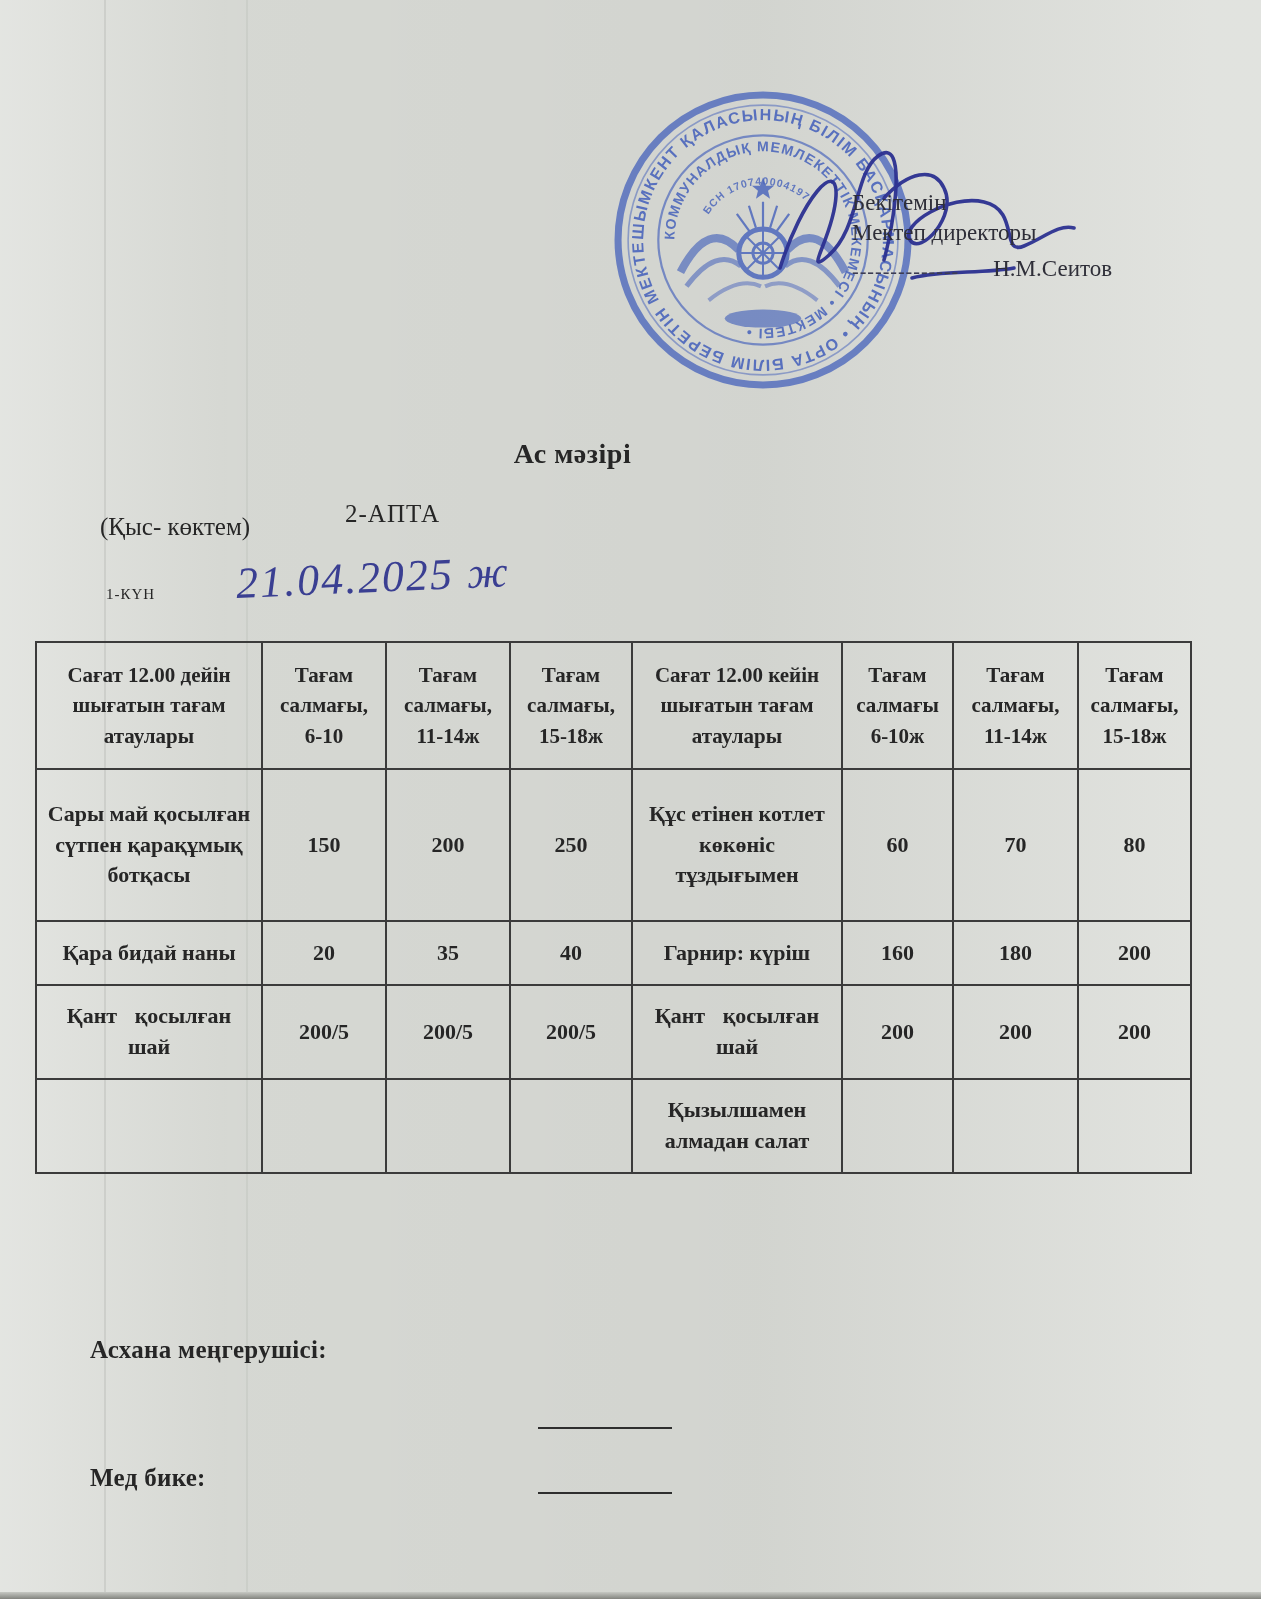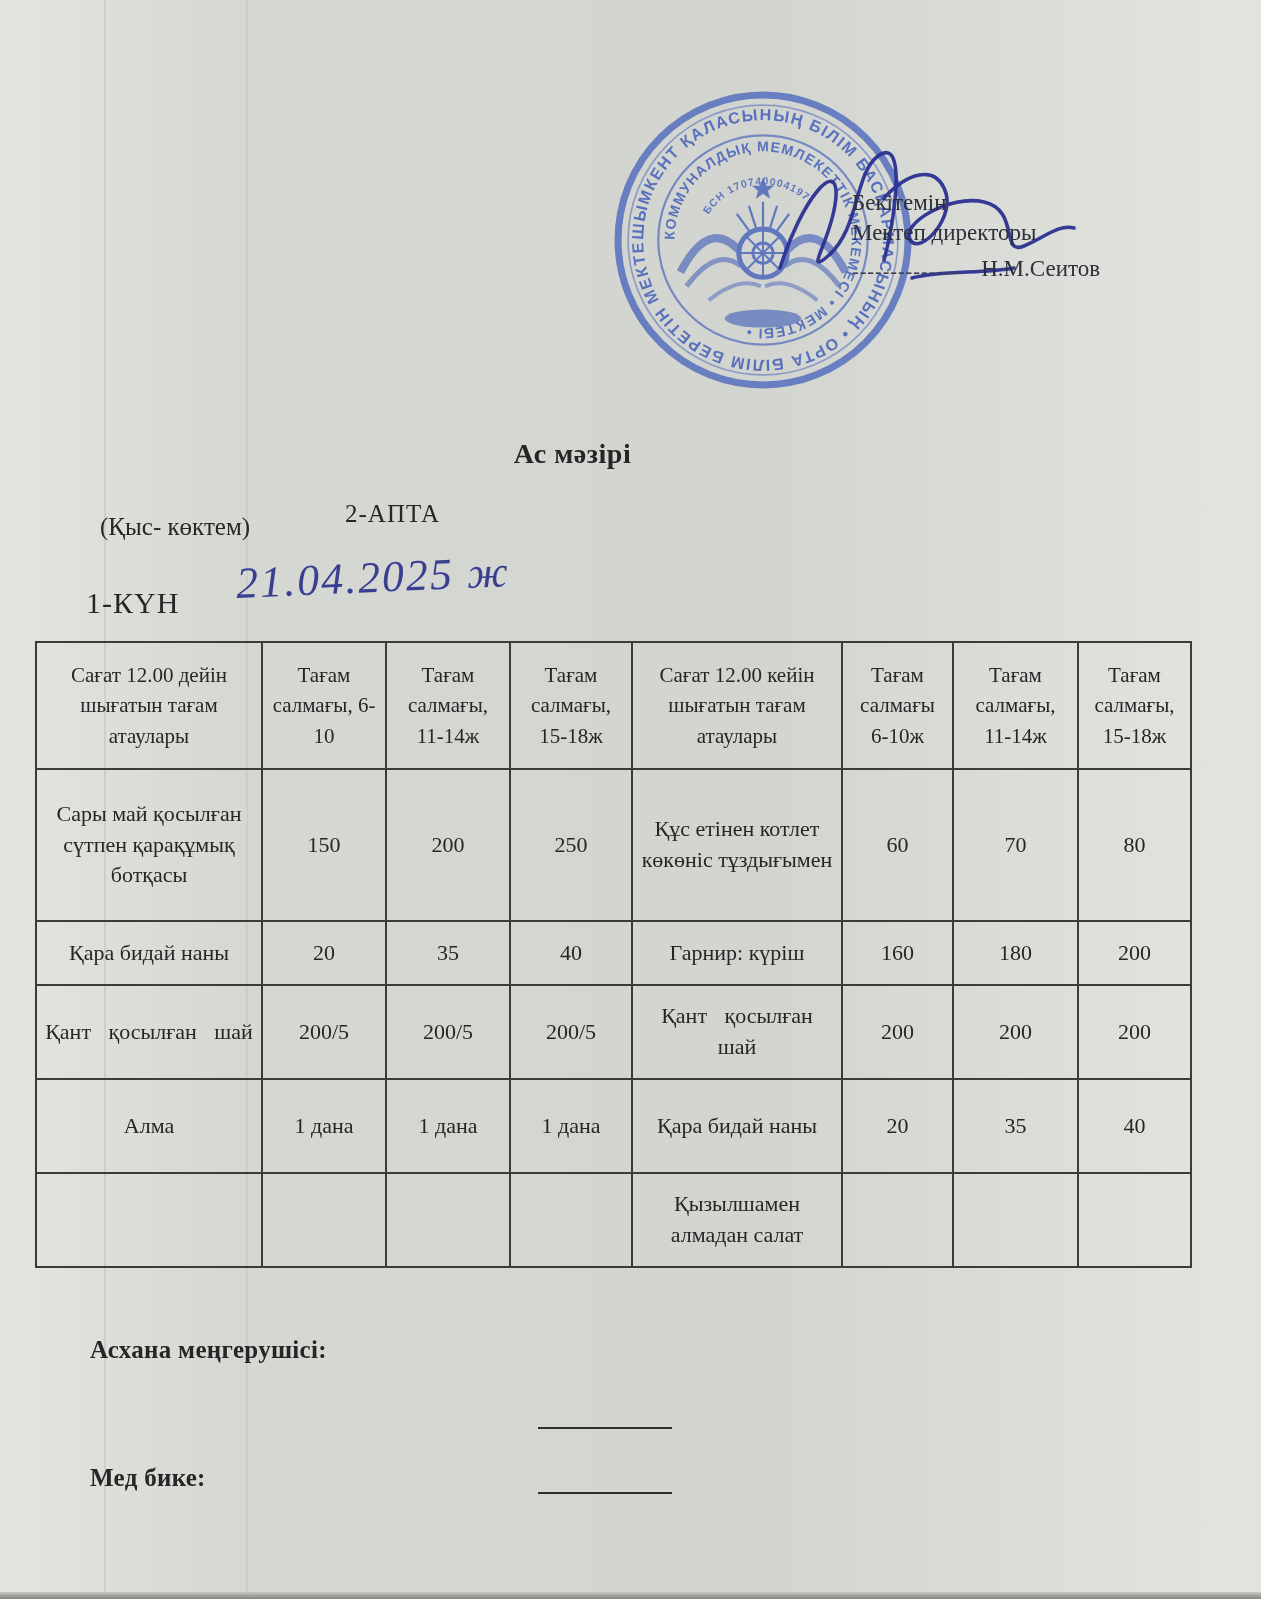--- a/index.html
+++ b/index.html
@@ -22,35 +22,35 @@
   .stamp svg{width:100%;height:100%;}
   .stamp text{font-family:"Liberation Sans","DejaVu Sans",sans-serif;font-weight:bold;}
 
   
   .signature{position:absolute;left:762px;top:128px;width:330px;height:190px;}
 
   
   .approval{position:absolute;left:852px;top:188px;width:340px;font-weight:normal;font-size:23px;line-height:1.3;color:#2e2e38;}
   .approval .row3{margin-top:6px;display:flex;align-items:flex-end;}
   .approval .dashes{letter-spacing:1px;font-size:20px;color:#3c3c52;}
-  .approval .name{margin-left:22px;}
+  .approval .name{margin-left:34px;}
 
   .doc-title{position:absolute;top:438px;left:0;width:1099px;text-align:center;}
   .doc-title span{display:inline-block;margin-left:46px;font-weight:bold;font-size:28px;letter-spacing:.5px;}
 
   .season{position:absolute;left:100px;top:498px;font-size:25px;margin-top:15px;}
   .week{position:absolute;left:345px;top:500px;font-size:25px;letter-spacing:1px;}
-  .day-label{position:absolute;left:86px;top:586px;font-size:30px;letter-spacing:1px;}
+  .day-label{position:absolute;left:106px;top:586px;font-size:15px;letter-spacing:1px;}
   .day-date{position:absolute;left:236px;top:552px;font-size:44px;font-style:italic;
     color:#3a3f92;transform:rotate(-2.5deg);letter-spacing:2px;}
 
   
   table.menu{position:absolute;left:35px;top:641px;width:1155px;border-collapse:collapse;table-layout:fixed;}
   table.menu th,table.menu td{border:2px solid #3b3b3b;vertical-align:middle;text-align:center;
-    padding:4px 8px;font-weight:normal;overflow:hidden;}
+    padding:4px 8px;font-weight:bold;overflow:hidden;}
   table.menu th{font-size:21px;line-height:1.45;height:117px;}
   table.menu td{font-size:22px;line-height:1.4;}
   tr.r1 td{height:142px;}
   tr.r2 td{height:54px;}
   tr.r3 td{height:84px;}
   tr.r4 td{height:84px;}
   tr.r5 td{height:84px;}
   td.name-left{text-align:left;padding-left:12px;}
   td.top{vertical-align:top;padding-top:8px;}
   td.wspace{word-spacing:12px;}
@@ -191,30 +191,20 @@
   <tr class="r3">
     <td class="name-left top wspace">Қант  қосылған шай</td>
     <td>200/5</td>
     <td>200/5</td>
     <td>200/5</td>
     <td class="name-left wspace">Қант  қосылған шай</td>
     <td>200</td>
     <td>200</td>
     <td>200</td>
   </tr>
-  <tr class="r4">
-    <td class="top">Алма</td>
-    <td>1 дана</td>
-    <td>1 дана</td>
-    <td>1 дана</td>
-    <td class="name-left">Қара бидай наны</td>
-    <td>20</td>
-    <td>35</td>
-    <td>40</td>
-  </tr>
   <tr class="r5">
     <td></td>
     <td></td>
     <td></td>
     <td></td>
     <td class="name-left">Қызылшамен алмадан салат</td>
     <td></td>
     <td></td>
     <td></td>
   </tr>

